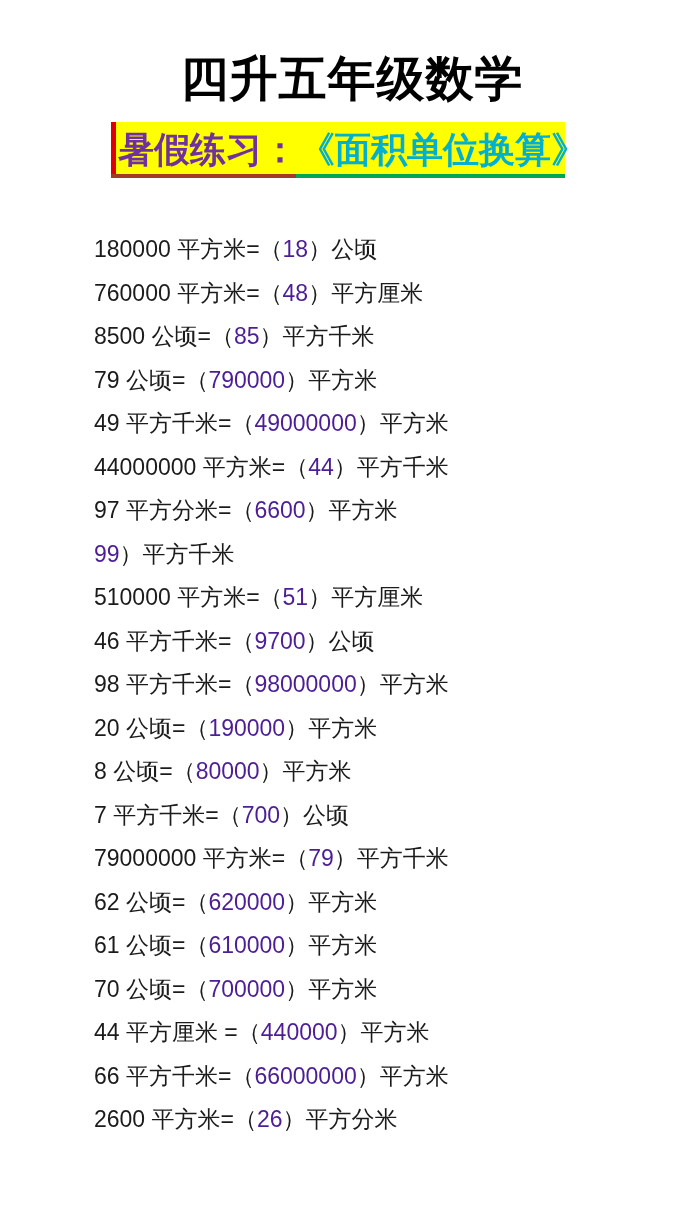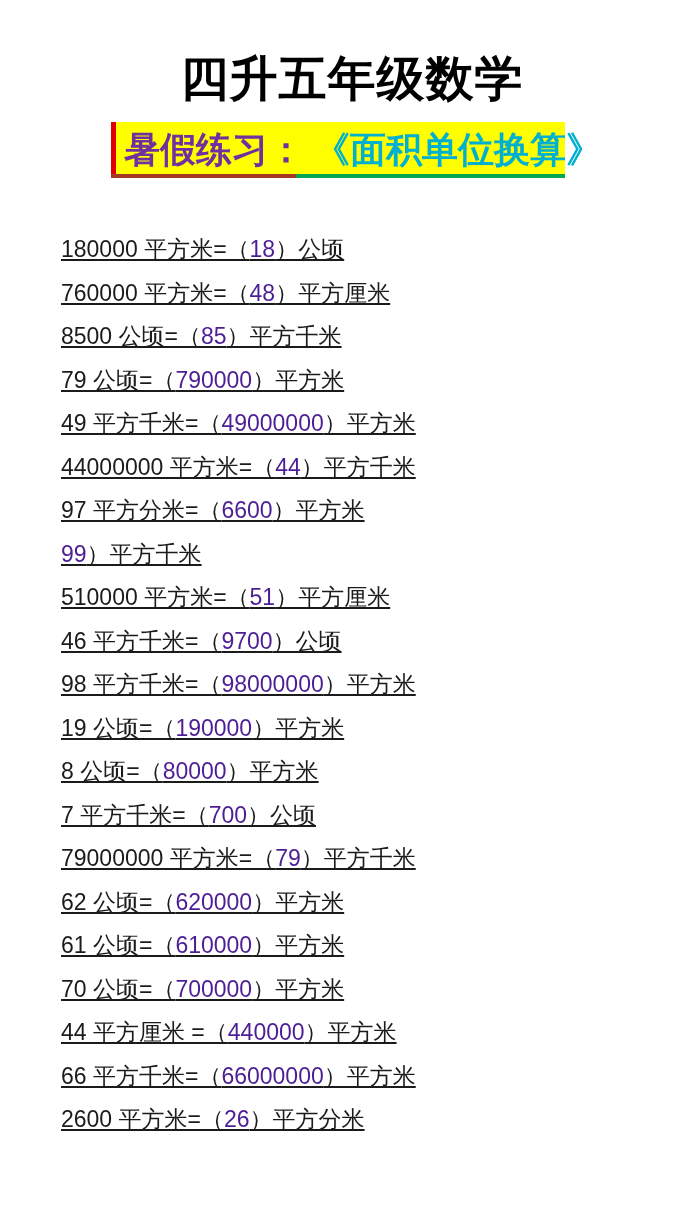--- a/index.html
+++ b/index.html
@@ -35,50 +35,49 @@
     background: #ffff00;
     border-left: 5px solid #e00000;
     box-sizing: border-box;
     display: flex;
     align-items: center;
   }
   .subtitle-label {
     font-size: 36px;
     font-weight: 800;
     color: #7030a0;
-    margin-left: 8px;
+    margin-left: 2px;
     white-space: nowrap;
   }
   .subtitle-topic {
     font-size: 36px;
     font-weight: 800;
     color: #00b0d0;
-    margin-left: 10px;
+    margin-left: 1px;
     white-space: nowrap;
   }
   .underline-red {
     position: absolute;
     left: -5px;
     bottom: 0;
     width: 185px;
     height: 4px;
     background: #a53a22;
   }
   .underline-green {
     position: absolute;
     left: 180px;
     right: 0;
     bottom: 0;
     height: 4px;
     background: #00a651;
   }
   .problem-list {
     margin-top: 50px;
-    margin-left: 61px;
-    text-decoration: underline;
+    margin-left: 94px;
   }
   .row {
     height: 43.5px;
     display: flex;
     align-items: center;
     font-size: 23px;
     white-space: nowrap;
   }
   .ans {
     color: #4c1d95;
@@ -145,21 +144,21 @@
       <span>46 平方千米=（</span>
       <span class="ans">9700</span>
       <span>）公顷</span>
     </div>
   <div class="row">
       <span>98 平方千米=（</span>
       <span class="ans">98000000</span>
       <span>）平方米</span>
     </div>
   <div class="row">
-      <span>19 公顷=（</span>
+      <span>20 公顷=（</span>
       <span class="ans">190000</span>
       <span>）平方米</span>
     </div>
   <div class="row">
       <span>8 公顷=（</span>
       <span class="ans">80000</span>
       <span>）平方米</span>
     </div>
   <div class="row">
       <span>7 平方千米=（</span>

